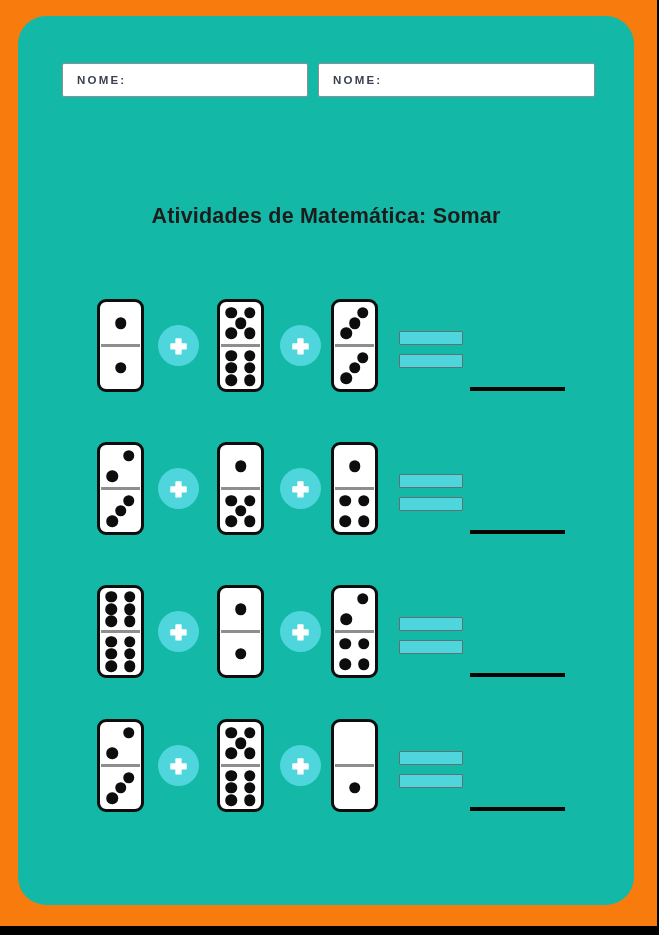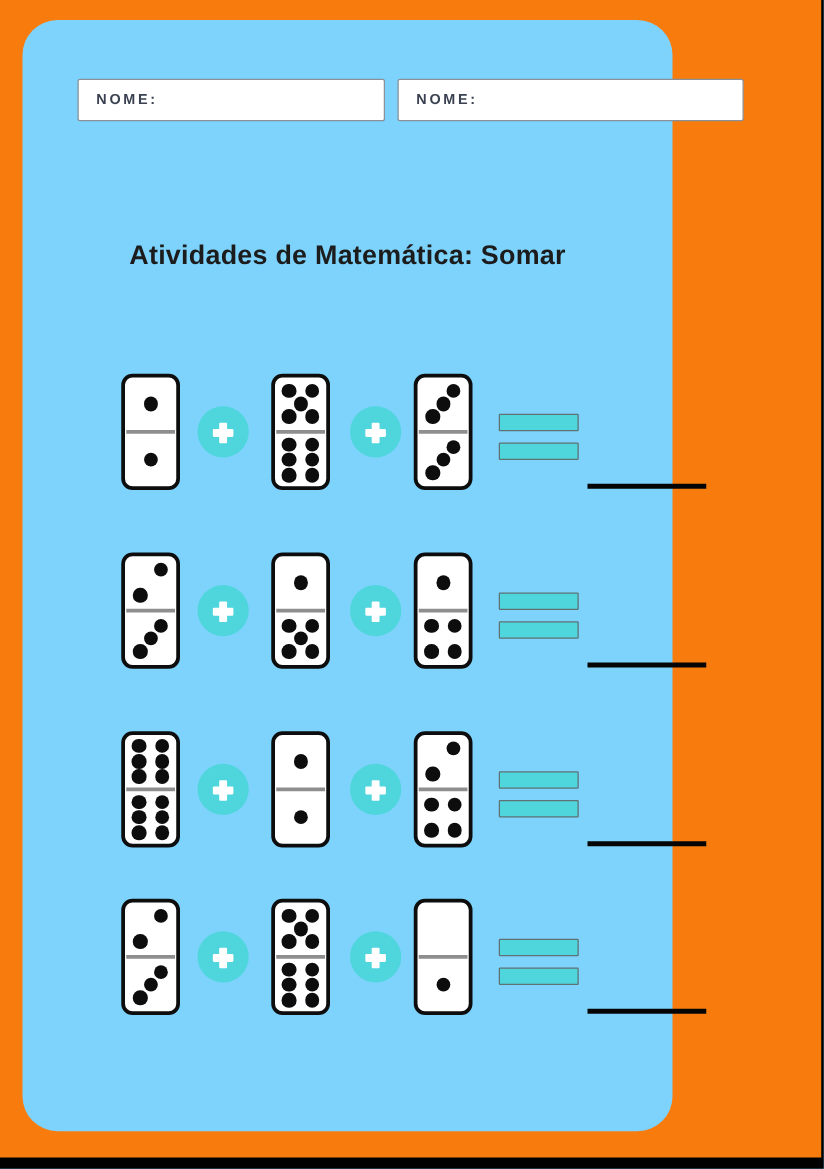--- a/index.html
+++ b/index.html
@@ -16,38 +16,38 @@
     background:#000;
     position:relative;
     font-family:"Liberation Sans", sans-serif;
     overflow:hidden;
   }
   .orange-frame{
     position:absolute;left:0;top:0;width:657px;height:926px;
     background:var(--orange);
   }
   .page{
-    position:absolute;left:18px;top:16px;width:520px;height:889px;
-    background:#7dd3fc;border-radius:28px;
+    position:absolute;left:18px;top:16px;width:616px;height:889px;
+    background:#14b8a6;border-radius:28px;
   }
   
   .field-box{
     position:absolute;top:47px;height:34px;
     background:#fff;border:1.5px solid var(--box-border);border-radius:2px;
     display:flex;align-items:center;padding-left:14px;
   }
   .field-box.nome{left:44px;width:246px;}
   .field-box.data{left:300px;width:277px;}
   .field-label{
     font-size:11.5px;font-weight:700;letter-spacing:2.2px;
     color:var(--label-ink);
   }
   
   .title{
-    position:absolute;top:176px;left:0;width:100%;
+    position:absolute;top:188px;left:0;width:100%;
     text-align:center;font-size:21.5px;font-weight:700;color:#1c1c1c;
     letter-spacing:0.2px;
   }
   
   .problem-row{position:absolute;left:0;width:100%;height:95px;}
   
   .domino{
     position:absolute;top:0;width:47px;height:93px;
     background:#fff;border:3.5px solid #0d0d0d;border-radius:9px;
     display:flex;flex-direction:column;

